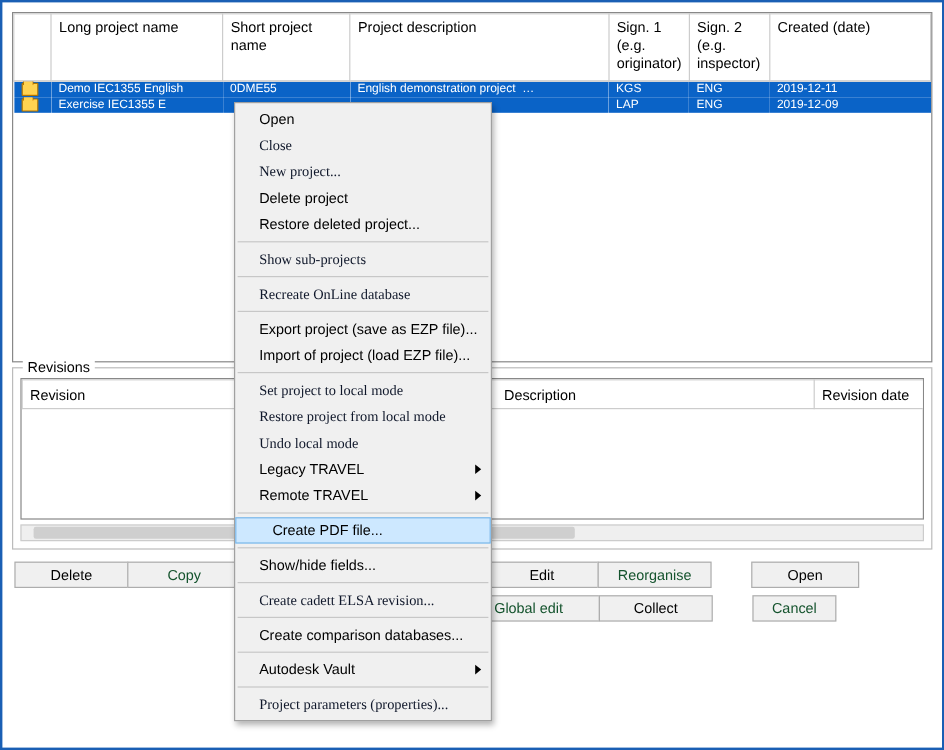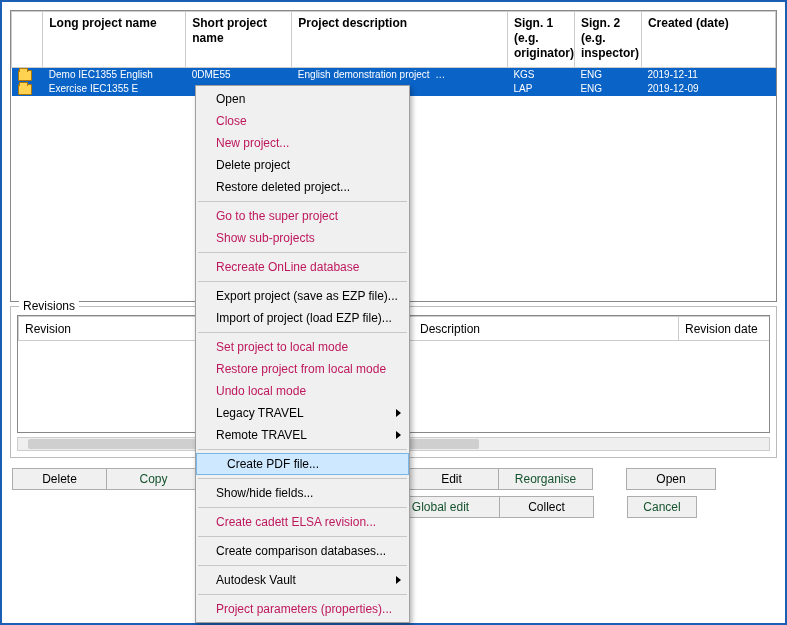--- a/index.html
+++ b/index.html
@@ -32,21 +32,21 @@
     width: 100%;
     border-collapse: collapse;
     table-layout: fixed;
   }
   .proj-table th {
     background: #fff;
     border: 1px solid #ccc;
     text-align: left;
     vertical-align: top;
     padding: 4px 6px 6px 6px;
-    font-weight: bold;
+    font-weight: normal;
     font-size: 12px;
     line-height: 1.25;
     height: 52px;
   }
   .proj-table col.c-icon  { width: 28px; }
   .proj-table col.c-long  { width: 128px; }
   .proj-table col.c-short { width: 95px; }
   .proj-table col.c-desc  { width: 193px; }
   .proj-table col.c-s1    { width: 60px; }
   .proj-table col.c-s2    { width: 60px; }
@@ -173,21 +173,21 @@
   .ctx-item {
     position: relative;
     height: 22px;
     line-height: 22px;
     padding: 0 24px 0 20px;
     font-size: 12px;
     color: #000;
     white-space: nowrap;
     cursor: default;
   }
-  .ctx-item.dis { color: #be185d; }
+  .ctx-item.dis { color: #0f172a; font-family: Liberation Serif, serif; }
   .ctx-item.hl {
     background: #cde8ff;
     border: 1px solid #7ab7e8;
     height: 22px; line-height: 20px;
     padding-left: 30px; padding-right: 23px;
   }
   .ctx-sep {
     height: 1px;
     background: #c7c7c7;
     margin: 3px 2px 3px 2px;
@@ -297,21 +297,20 @@
     </div>
   </div>
 
   <div class="ctx-menu">
     <div class="ctx-item">Open</div>
     <div class="ctx-item dis">Close</div>
     <div class="ctx-item dis">New project...</div>
     <div class="ctx-item">Delete project</div>
     <div class="ctx-item">Restore deleted project...</div>
     <div class="ctx-sep"></div>
-    <div class="ctx-item dis">Go to the super project</div>
     <div class="ctx-item dis">Show sub-projects</div>
     <div class="ctx-sep"></div>
     <div class="ctx-item dis">Recreate OnLine database</div>
     <div class="ctx-sep"></div>
     <div class="ctx-item">Export project (save as EZP file)...</div>
     <div class="ctx-item">Import of project (load EZP file)...</div>
     <div class="ctx-sep"></div>
     <div class="ctx-item dis">Set project to local mode</div>
     <div class="ctx-item dis">Restore project from local mode</div>
     <div class="ctx-item dis">Undo local mode</div>

